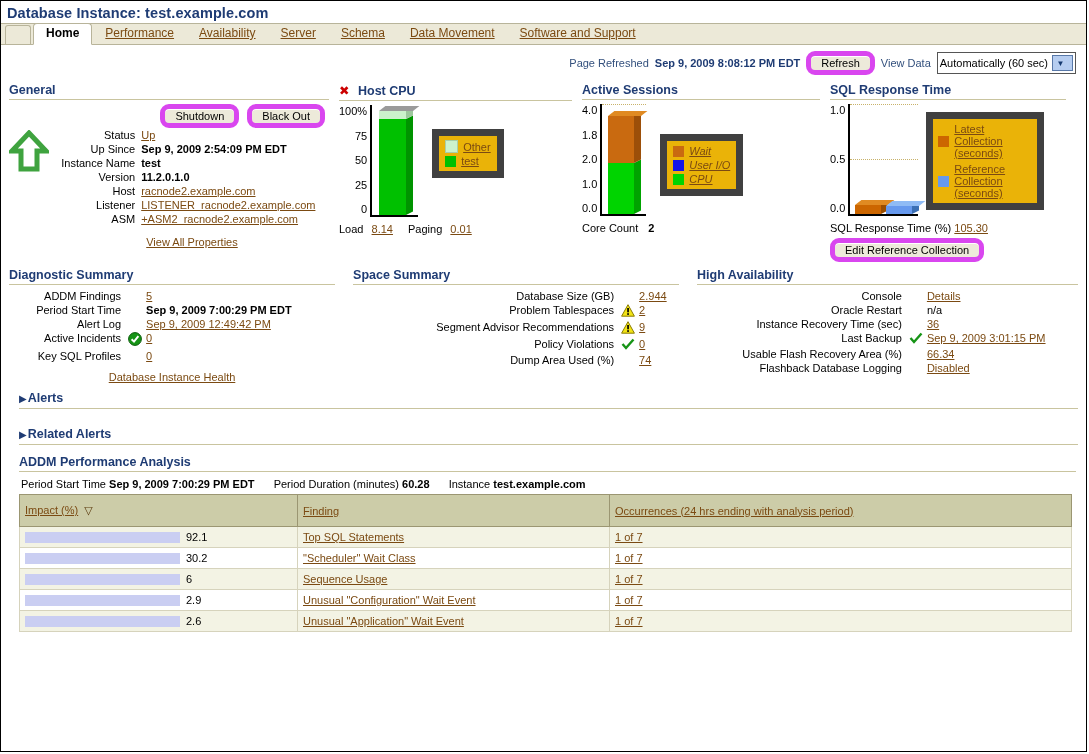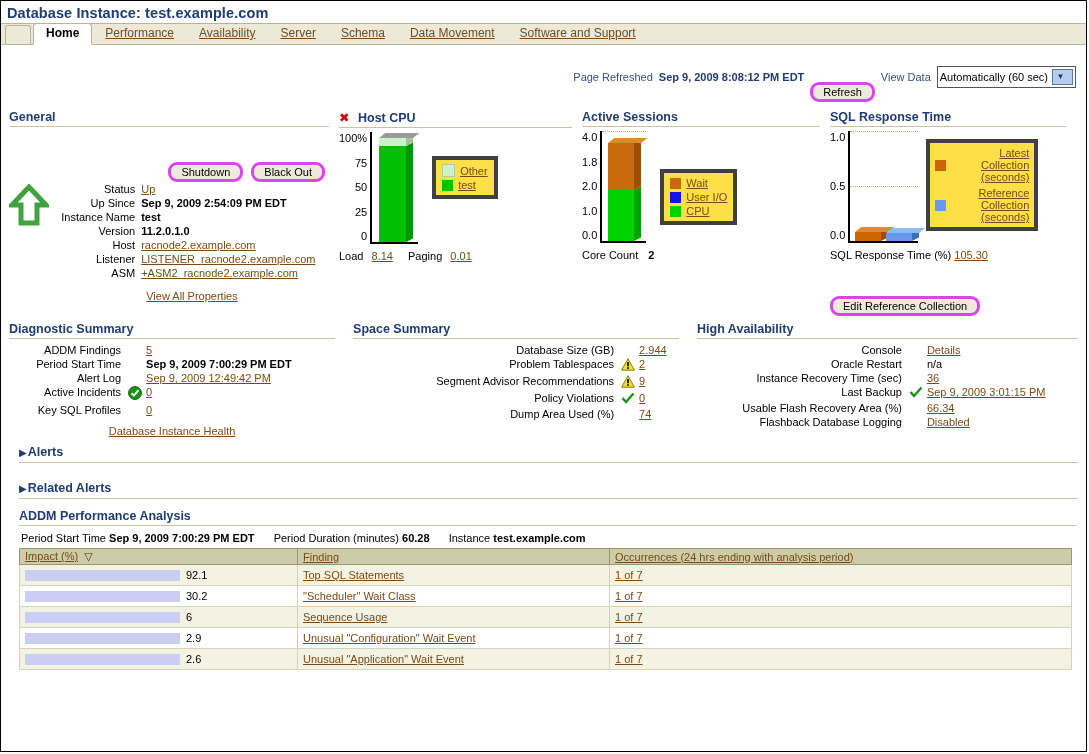--- a/index.html
+++ b/index.html
@@ -43,24 +43,23 @@
 
   
   .refresh-row{
     display:flex;align-items:center;justify-content:flex-end;
     gap:6px;padding:6px 10px 4px 0;font-size:11px;
   }
   .lbl-muted{color:#33507d;}
   .val-bold{font-weight:bold;color:#1F3C74;}
   .btn{
     display:inline-block;background:#EDEADA;
-    border:3px solid #d946ef;border-radius:9px;
+    border:5px solid #d946ef;border-radius:9px;
     padding:1px 10px;font-size:11px;color:#000;cursor:pointer;
     box-shadow:inset 0 1px 0 #fff;
-    margin-top:31px;
   }
   .select{
     border:1px solid #555;background:#fff;font-size:11px;
     padding:1px 2px;height:18px;display:inline-flex;align-items:center;
   }
   .select span{padding-right:4px;}
   .select .arrowbox{
     width:15px;height:14px;background:#b6cdf0;border:1px solid #5878a8;
     display:inline-flex;align-items:center;justify-content:center;
     font-size:8px;color:#14386e;
@@ -101,22 +100,22 @@
   .yaxis{display:flex;flex-direction:column;justify-content:space-between;
          align-items:flex-end;font-size:11px;padding-right:3px;}
   .plot{position:relative;border-left:2px solid #000;border-bottom:2px solid #000;}
   .gridline{position:absolute;left:0;right:0;border-top:1px dotted #c8b26a;}
   .bar3d{position:absolute;bottom:0;}
   .seg{position:absolute;left:0;width:100%;}
   .side{position:absolute;top:0;bottom:0;right:-7px;width:7px;transform:skewY(-26deg);transform-origin:left bottom;}
   .cap{position:absolute;left:0;right:-7px;height:5px;transform:skewX(-52deg);transform-origin:left bottom;}
 
   .legend{
-    border:4px solid #404040;background:#fde047;padding:3px 6px;
-    margin-left:14px;margin-top:24px;text-align:right;
+    border:7px solid #404040;background:#eab308;padding:3px 6px;
+    margin-left:14px;margin-top:24px;
   }
   .legend-row{display:flex;align-items:center;gap:5px;padding:1px 0;}
   .sw{width:11px;height:11px;display:inline-block;flex:0 0 11px;}
   .legend-multi{display:flex;align-items:center;gap:5px;padding:2px 0;}
   .legend-multi .txt{line-height:12px;}
 
   .chart-foot{text-align:left;font-size:11px;margin-top:6px;}
 
   
   .row-mid{display:flex;padding:6px 8px 0 8px;}
@@ -134,21 +133,21 @@
   
   .addm{margin:10px 10px 0 18px;}
   .addm-head{font-size:12.5px;font-weight:bold;color:#1F3C74;padding-bottom:2px;}
   .addm-rule{border-bottom:1px solid #c9c49f;margin-bottom:4px;}
   .addm-meta{font-size:11px;padding:2px 0 4px 2px;}
   .addm-meta .g{margin-right:16px;}
   table.addm-tbl{width:1052px;border-collapse:collapse;border:1px solid #9b9672;table-layout:fixed;}
   table.addm-tbl th{
     background:#CCCCA8;border:1px solid #9b9672;
     font-size:11px;font-weight:normal;color:#5a3a0d;text-align:left;
-    padding:1px 5px;
+    padding:9px 5px;
   }
   table.addm-tbl th .hl{color:#7b4a12;text-decoration:underline;cursor:pointer;}
   table.addm-tbl td{
     border:1px solid #d6d3bc;font-size:11px;padding:4px 5px;vertical-align:middle;
   }
   tr.odd td{background:#F3F3E4;}
   tr.even td{background:#FFFFFF;}
   .impact-cell{display:flex;align-items:center;gap:6px;}
   .track{width:155px;height:11px;background:#CACEF2;border:0;position:relative;}
   .fill{height:11px;background:#0A2BE2;}
@@ -303,21 +302,21 @@
           <div class="bar3d" style="left:6px;width:26px;height:100px;">
             <div class="seg" style="bottom:0;height:51px;background:#00D400;">
               <div class="side" style="background:#00A300;"></div>
             </div>
             <div class="seg" style="bottom:51px;height:47px;background:#C96A10;">
               <div class="side" style="background:#9C4F09;"></div>
               <div class="cap" style="top:-5px;background:#E08A22;"></div>
             </div>
           </div>
         </div>
-        <div class="legend" style="margin-top:38px;">
+        <div class="legend" style="margin-top:30px;font-style:italic;">
           <div class="legend-row">
             <i class="sw" style="background:#C96A10;"></i>
             <a class="lnk">Wait</a>
           </div>
           <div class="legend-row">
             <i class="sw" style="background:#1414E6;"></i>
             <a class="lnk">User I/O</a>
           </div>
           <div class="legend-row">
             <i class="sw" style="background:#00D400;"></i>

